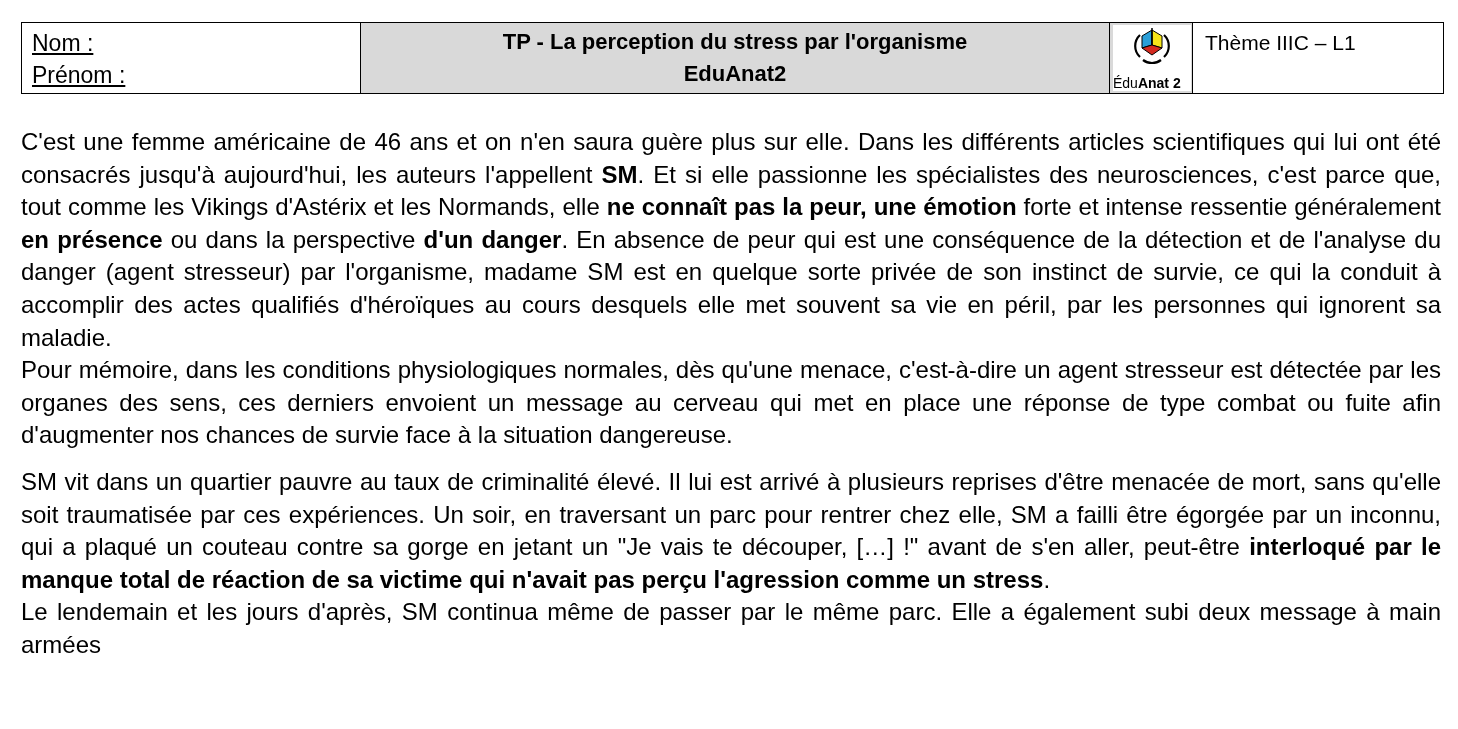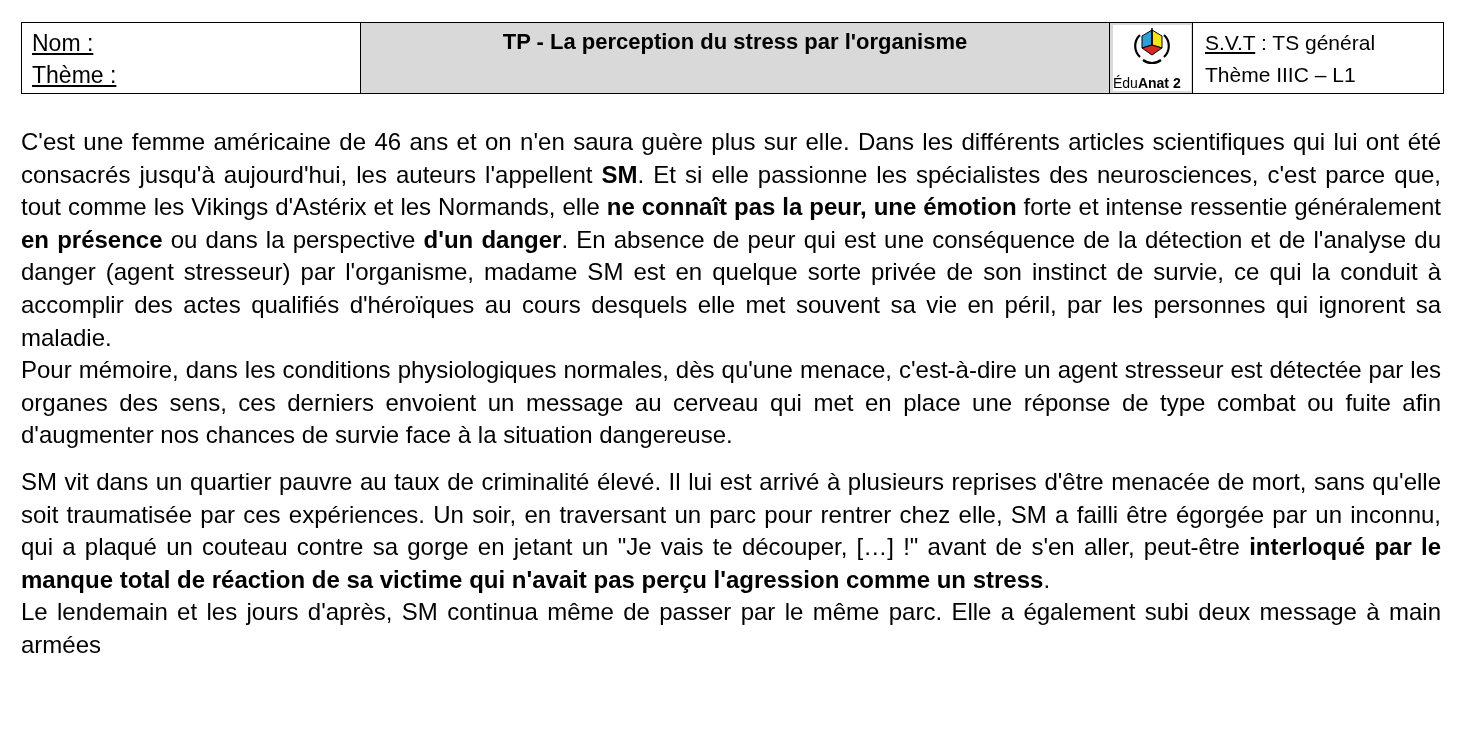--- a/index.html
+++ b/index.html
@@ -26,41 +26,41 @@
   .body p { margin:0; }
   .body p.gap { margin-top:14px; }
   .body b { font-weight:bold; }
 </style>
 </head>
 <body>
 
 <div class="header">
   <div class="cell c-name">
     <span>Nom :</span>
-    <span>Thème :</span>
+    <span>Prénom :</span>
   </div>
   <div class="cell c-title">
     <div>TP - La perception du stress par l'organisme</div>
+    <div>EduAnat2</div>
   </div>
   <div class="cell c-logo">
     <div class="logo-box">
       <svg width="36" height="38" viewBox="0 0 36 38">
         <path d="M6 8 A15 15 0 0 0 6 30" fill="none" stroke="#000" stroke-width="2.2"></path>
         <path d="M30 8 A15 15 0 0 1 30 30" fill="none" stroke="#000" stroke-width="2.2"></path>
         <path d="M9 33 A15 15 0 0 0 27 33" fill="none" stroke="#000" stroke-width="2.2"></path>
         <polygon points="18,3 8,9 8,21 18,18" fill="#2a9fd8" stroke="#000" stroke-width="1"></polygon>
         <polygon points="18,3 28,9 28,21 18,18" fill="#f5e51a" stroke="#000" stroke-width="1"></polygon>
         <polygon points="8,21 18,18 28,21 18,28" fill="#d42a20" stroke="#000" stroke-width="1"></polygon>
         <line x1="18" y1="18" x2="18" y2="1" stroke="#000" stroke-width="1.5"></line>
       </svg>
       <div class="logo-text"><span>Édu</span><b>Anat 2</b></div>
     </div>
   </div>
   <div class="cell c-svt">
-    <div><span class="u">S.V.T</span><span> : TS général</span></div>
     <div>Thème IIIC – L1</div>
   </div>
 </div>
 
 <div class="body">
   <p><span>C'est une femme américaine de 46 ans et on n'en saura guère plus sur elle. Dans les différents articles scientifiques qui lui ont été consacrés jusqu'à aujourd'hui, les auteurs l'appellent </span><b>SM</b><span>. Et si elle passionne les spécialistes des neurosciences, c'est parce que, tout comme les Vikings d'Astérix et les Normands, elle </span><b>ne connaît pas la peur, une émotion</b><span> forte et intense ressentie généralement </span><b>en présence</b><span> ou dans la perspective </span><b>d'un danger</b><span>. En absence de peur qui est une conséquence de la détection et de l'analyse du danger (agent stresseur) par l'organisme, madame SM est en quelque sorte privée de son instinct de survie, ce qui la conduit à accomplir des actes qualifiés d'héroïques au cours desquels elle met souvent sa vie en péril, par les personnes qui ignorent sa maladie.</span></p>
   <p><span>Pour mémoire, dans les conditions physiologiques normales, dès qu'une menace, c'est-à-dire un agent stresseur est détectée par les organes des sens, ces derniers envoient un message au cerveau qui met en place une réponse de type combat ou fuite afin d'augmenter nos chances de survie face à la situation dangereuse.</span></p>
   <p class="gap"><span>SM vit dans un quartier pauvre au taux de criminalité élevé. Il lui est arrivé à plusieurs reprises d'être menacée de mort, sans qu'elle soit traumatisée par ces expériences. Un soir, en traversant un parc pour rentrer chez elle, SM a failli être égorgée par un inconnu, qui a plaqué un couteau contre sa gorge en jetant un "Je vais te découper, […] !" avant de s'en aller, peut-être </span><b>interloqué par le manque total de réaction de sa victime qui n'avait pas perçu l'agression comme un stress</b><span>.</span></p>
   <p><span>Le lendemain et les jours d'après, SM continua même de passer par le même parc. Elle a également subi deux message à main armées</span></p>
 </div>

